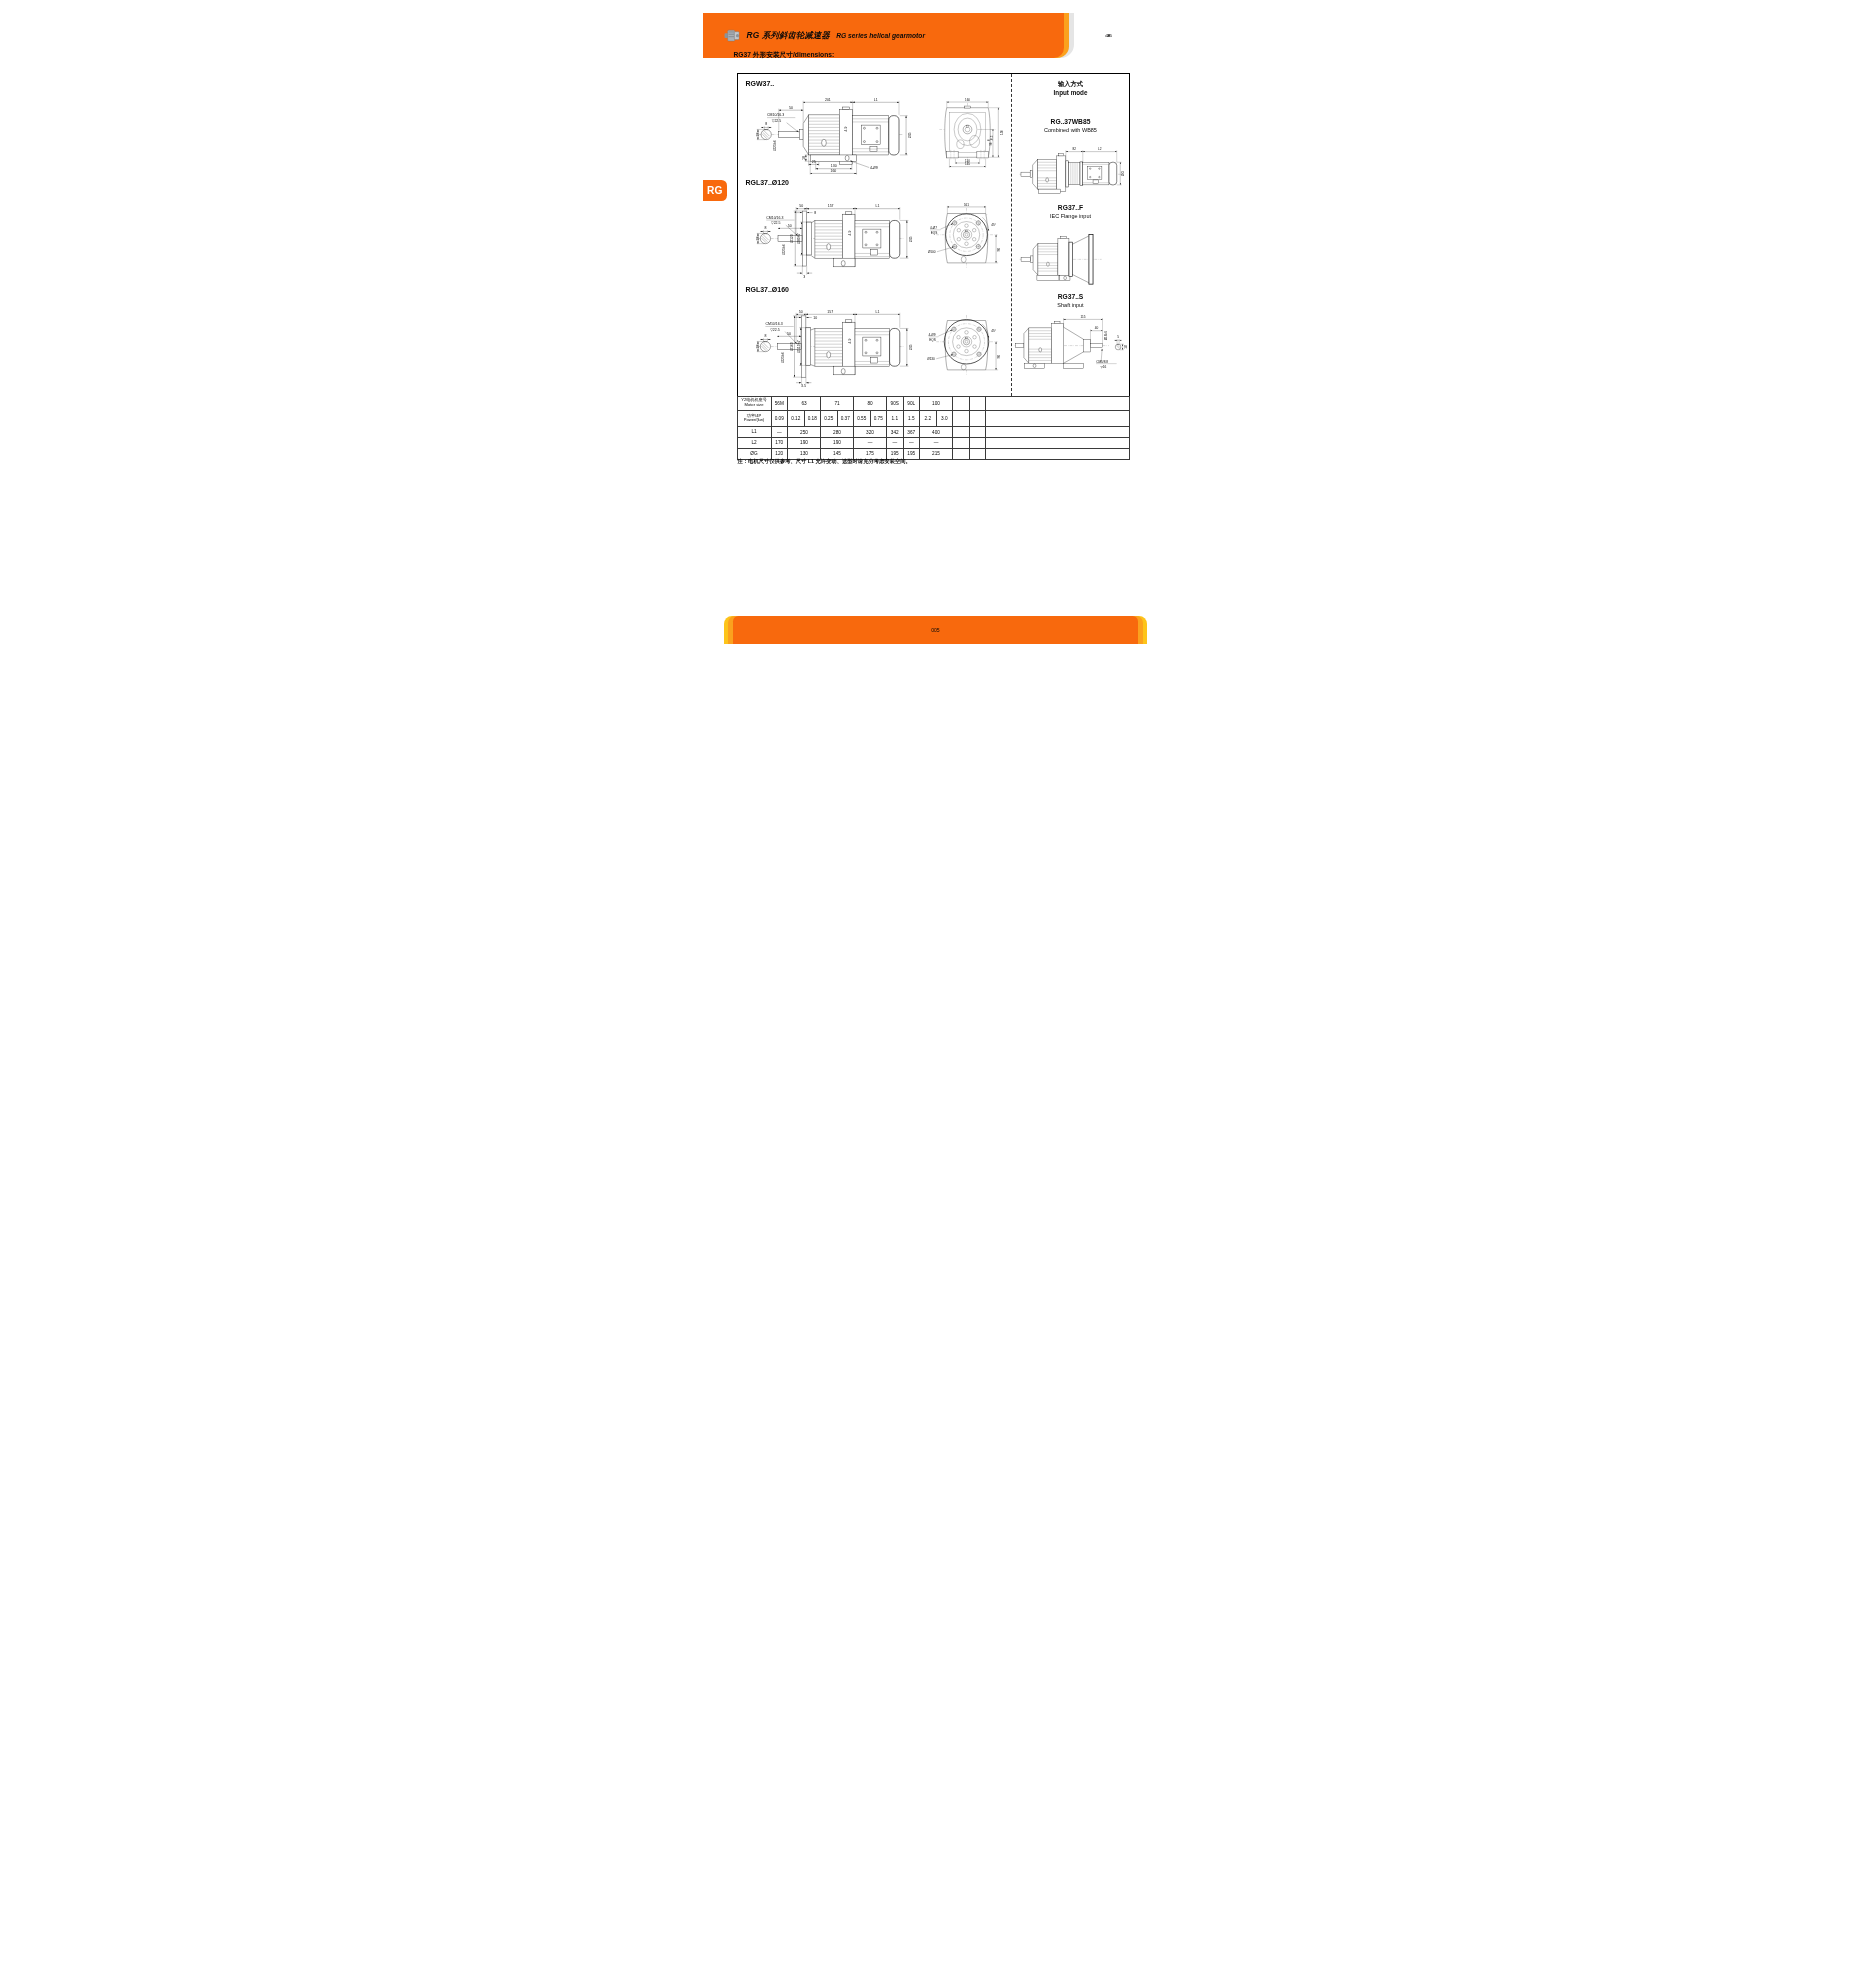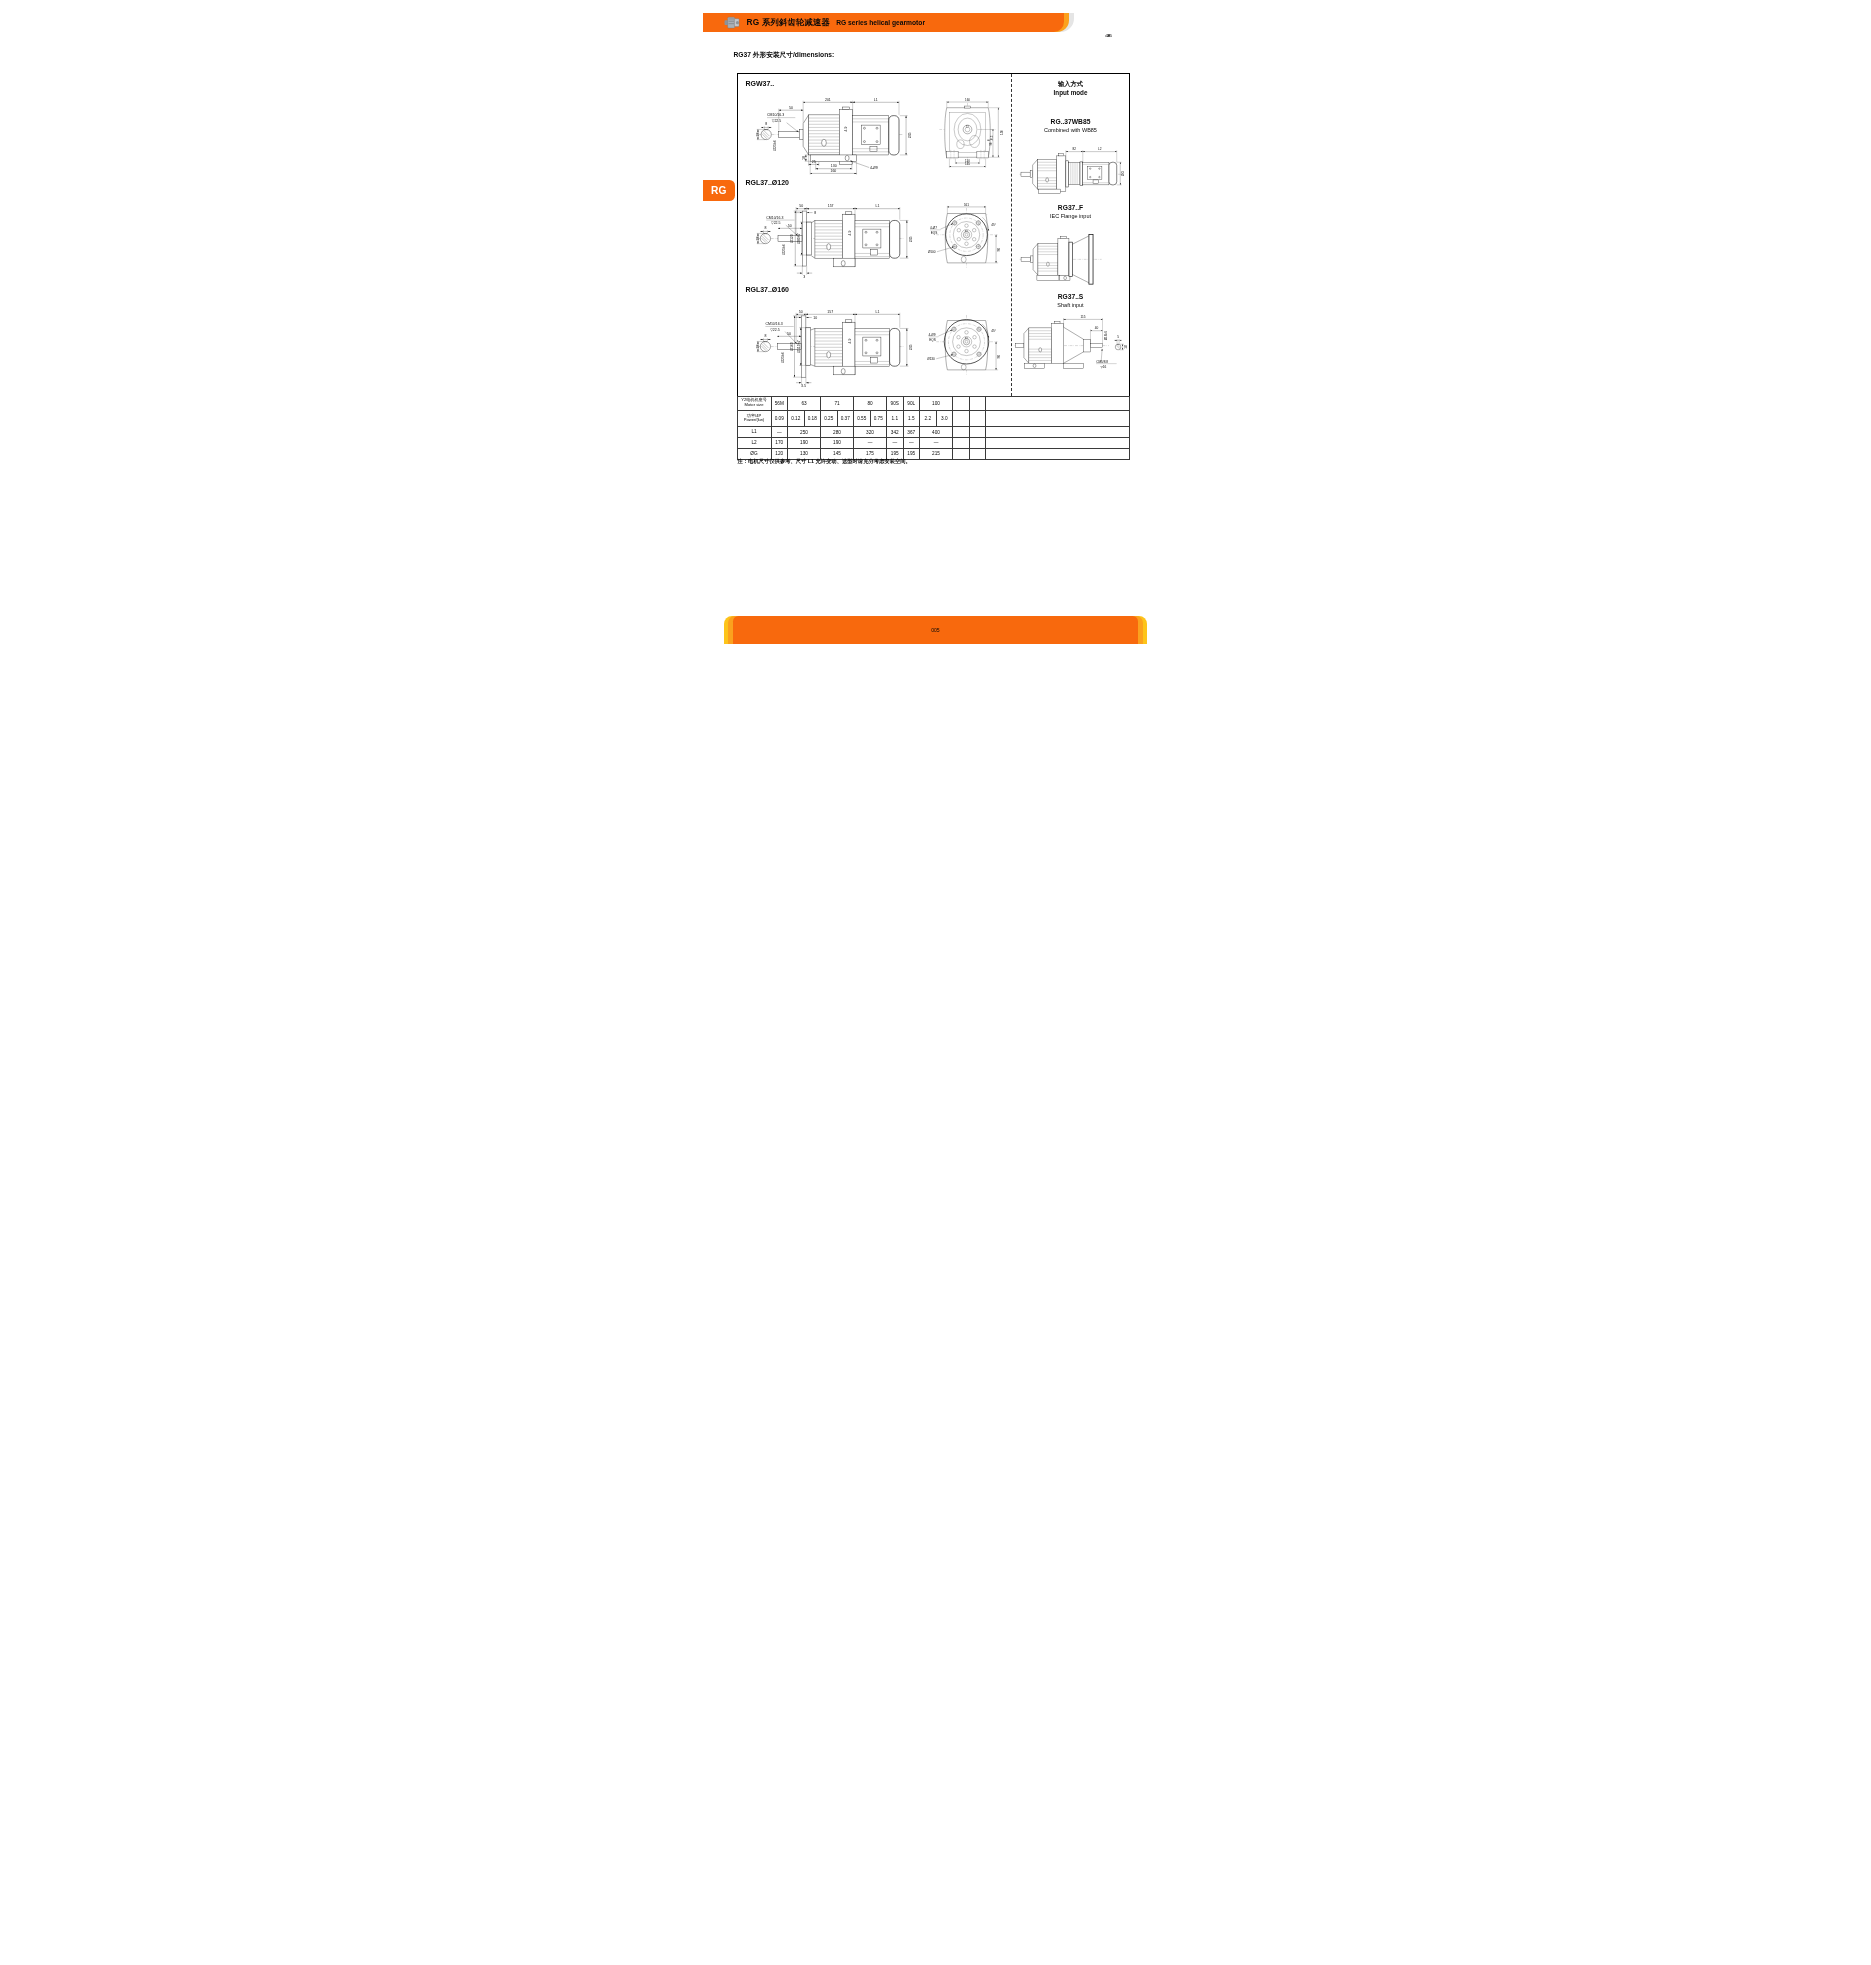--- a/index.html
+++ b/index.html
@@ -1,37 +1,37 @@
 <!DOCTYPE html>
 <html style="font-size:6.3px"><head>
 <meta charset="utf-8">
 <style>
   html,body{margin:0;padding:0;background:#ffffff;font-family:"Liberation Sans",sans-serif;}
   .page{position:relative;width:468px;height:662px;margin:0 auto;background:#fff;overflow:hidden;}
 
   
-  .hdr-outer{position:absolute;left:1.2px;top:13px;width:371px;height:19px;background:#e5e5e5;border-radius:0 0 13.4px 0;}
+  .hdr-outer{position:absolute;left:1.2px;top:13px;width:371px;height:45px;background:#e5e5e5;border-radius:0 0 13.4px 0;font-style:italic;}
   .hdr-mid{position:absolute;left:0;top:0;right:5.1px;bottom:0;background:#FBA11E;border-radius:0 0 11.8px 0;}
   .hdr-in{position:absolute;left:0;top:0;right:5.1px;bottom:0;background:#F8690D;border-radius:0 0 10.2px 0;
           display:flex;align-items:center;padding-left:20.4px;box-sizing:border-box;}
   .hdr-title-zh{font-size:8.3px;font-weight:800;color:#0a0a0a;letter-spacing:0.2px;margin-left:5.5px;}
   .hdr-title-en{font-size:6.7px;font-weight:700;color:#0a0a0a;margin-left:6.3px;}
   .logo{position:absolute;left:402px;top:20.4px;}
 
   .subtitle{position:absolute;left:32px;top:51px;font-size:6.7px;font-weight:800;color:#0a0a0a;}
 
   
   .box{position:absolute;left:35px;top:73px;width:393px;height:324px;border:1px solid #000;box-sizing:border-box;background:#fff;}
   .divider{position:absolute;left:273px;top:0;height:100%;border-left:0.6px dashed #333;}
   .sec-label{position:absolute;font-size:7px;font-weight:800;color:#0a0a0a;}
   .dwg{position:absolute;}
   .rc-text{position:absolute;left:274px;width:118px;text-align:center;color:#0a0a0a;}
 
   
-  .tab{position:absolute;left:1.2px;top:180px;width:32px;height:21px;background:#F8690D;border-radius:0 5.5px 5.5px 0;
+  .tab{position:absolute;left:1.2px;top:180px;width:24px;height:21px;background:#F8690D;border-radius:0 5.5px 5.5px 0;
        display:flex;align-items:center;justify-content:center;color:#fff;font-size:10.2px;font-weight:800;}
 
   
   .dim-table{position:absolute;left:35px;top:396px;width:393px;border-collapse:collapse;table-layout:fixed;
              border:1px solid #000;border-bottom-width:1.4px;background:#fff;}
   .dim-table td{border:0.4px solid #3a3a3a;text-align:center;vertical-align:middle;font-size:4.7px;color:#0a0a0a;padding:0;}
   .dim-table td.lbl{font-size:4.1px;line-height:1.2;}
   .dim-table tr:nth-child(1) td{height:12.6px;}
   .dim-table tr:nth-child(2) td{height:15.7px;}
   .dim-table tr:nth-child(3) td,.dim-table tr:nth-child(4) td,.dim-table tr:nth-child(5) td{height:9.8px;}

